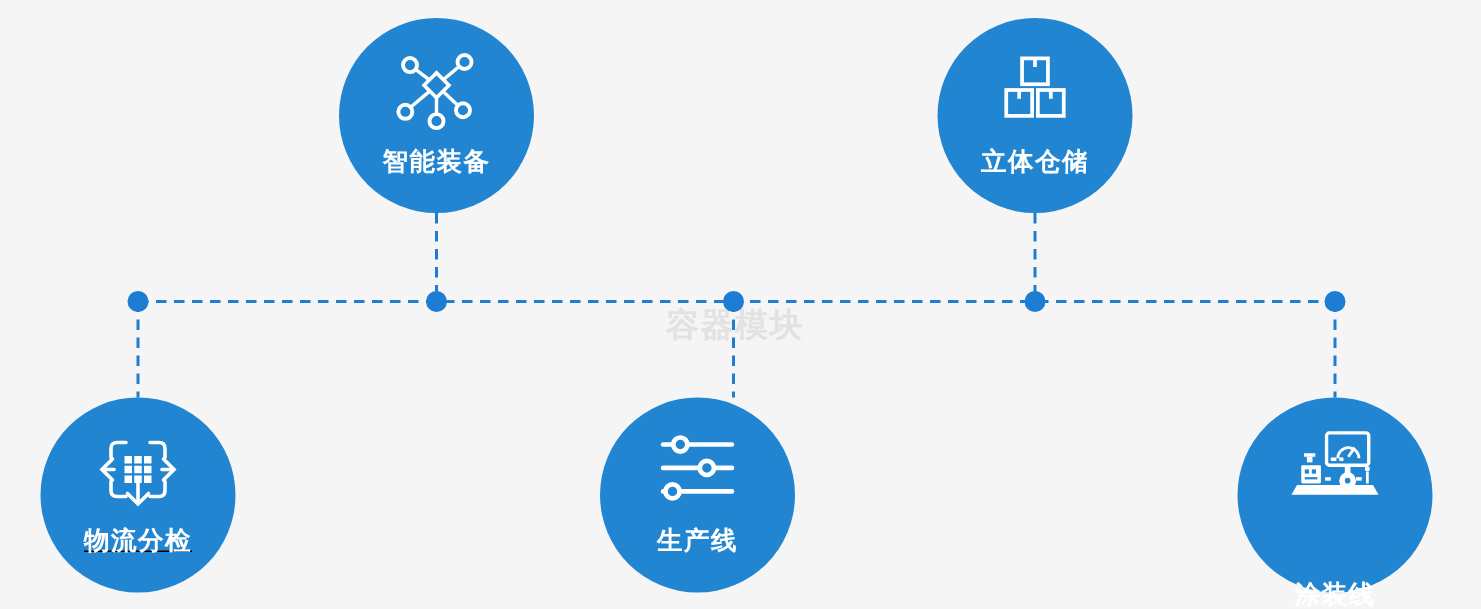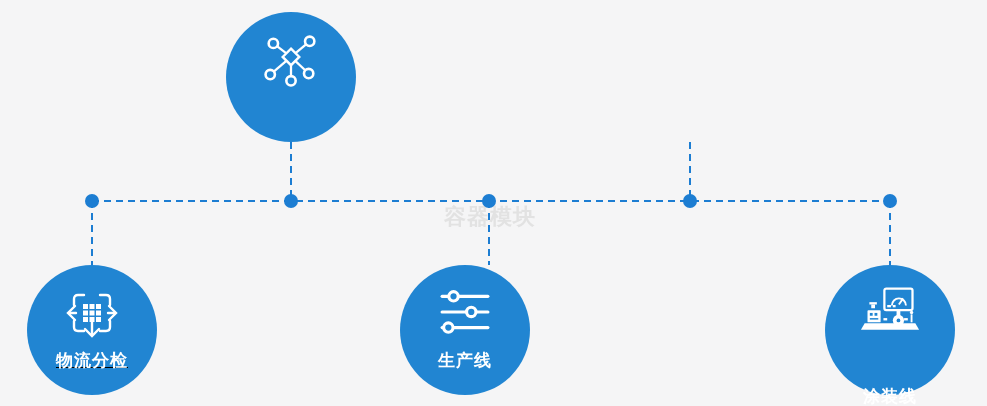--- a/index.html
+++ b/index.html
@@ -81,22 +81,38 @@
         <path class="bmask" stroke-width="2.3" d="M26,15 L34,23 L26,31 L18,23 Z"></path>
         <g class="bmask" stroke-width="2.5">
           <circle cx="9" cy="10" r="4.5"></circle>
           <circle cx="44" cy="8" r="4.5"></circle>
           <circle cx="6" cy="40" r="4.5"></circle>
           <circle cx="43" cy="39" r="4.5"></circle>
           <circle cx="26" cy="46" r="4.5"></circle>
         </g>
       </svg>
     </span>
+    <span class="label">智能装备</span>
   </div>
 
+  <div class="node n-warehouse">
+    <span class="icon">
+      <svg width="46" height="46" viewBox="0 0 48 48">
+        <g class="wline" stroke-width="2.6">
+          <rect x="15" y="2" width="18" height="18"></rect>
+          <line x1="24" y1="2" x2="24" y2="8"></line>
+          <rect x="4" y="24" width="18" height="18"></rect>
+          <line x1="13" y1="24" x2="13" y2="30"></line>
+          <rect x="26" y="24" width="18" height="18"></rect>
+          <line x1="35" y1="24" x2="35" y2="30"></line>
+        </g>
+      </svg>
+    </span>
+    <span class="label">立体仓储</span>
+  </div>
 
   <div class="node n-sorting">
     <span class="icon">
       <svg width="56" height="56" viewBox="0 0 56 56">
         <g class="wline" stroke-width="2.4" stroke-linecap="round">
           <path d="M20,10 H14 Q10,10 10,14 V20"></path>
           <path d="M36,10 H42 Q46,10 46,14 V20"></path>
           <path d="M46,36 V42 Q46,46 42,46 H36"></path>
           <path d="M10,36 V42 Q10,46 14,46 H20"></path>
           <line x1="5" y1="28" x2="12" y2="28"></line>

